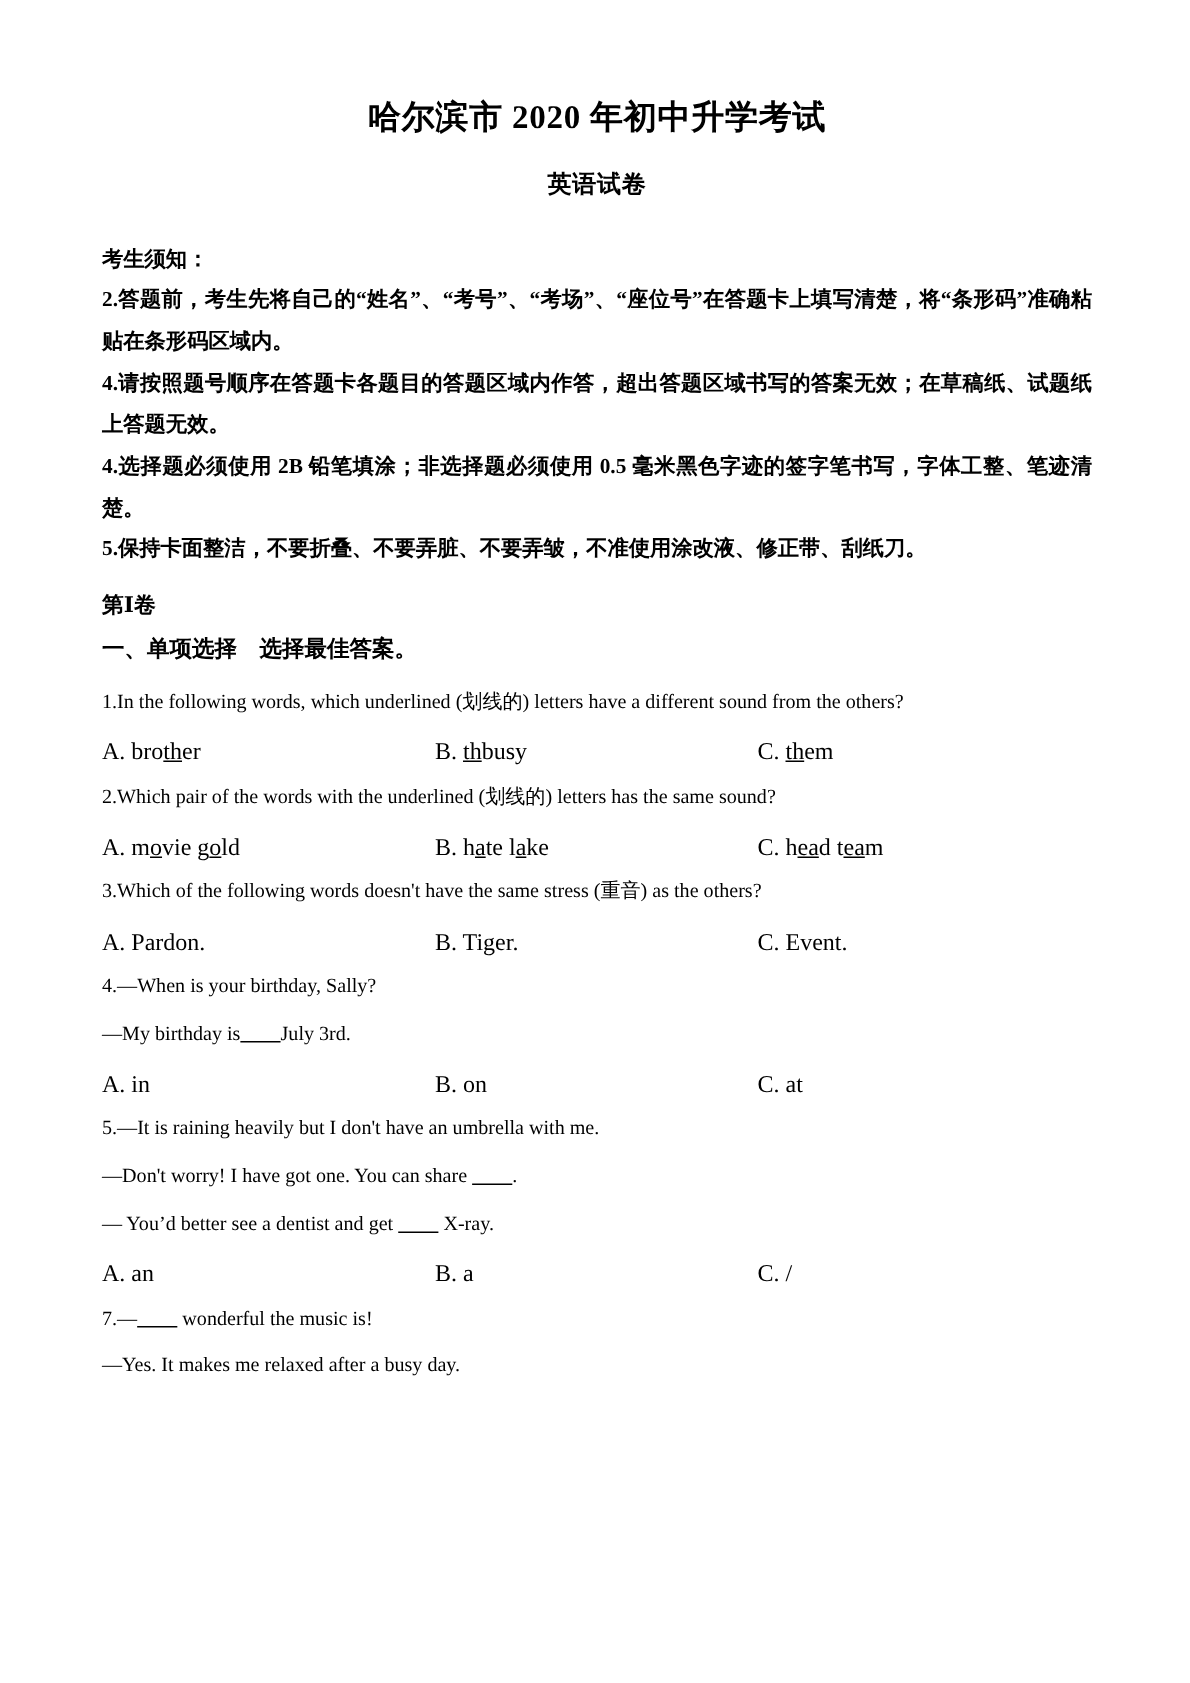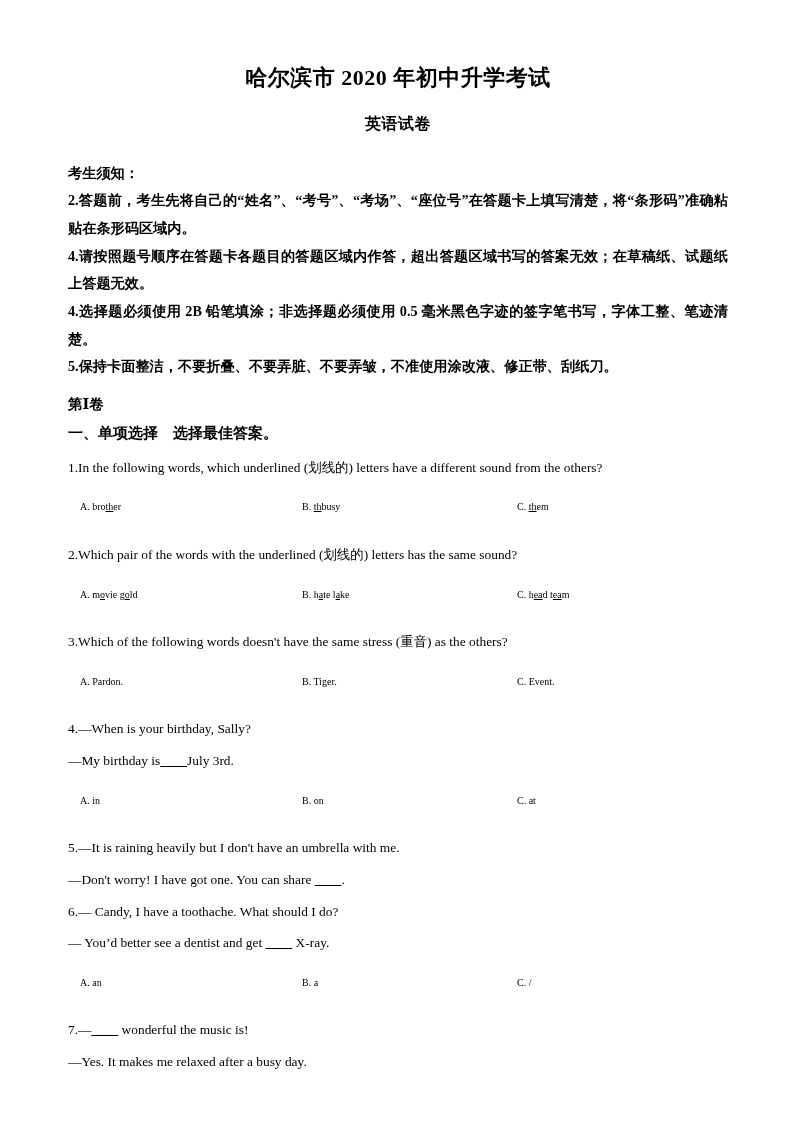--- a/index.html
+++ b/index.html
@@ -85,23 +85,23 @@
   .q-block {
     margin: 0;
   }
   .q-stem {
     font-size: 13.4px;
     line-height: 2.36;
     margin: 0;
     white-space: pre-wrap;
   }
   .q-options {
-    font-size: 10px;
+    font-size: 16px;
     line-height: 2.36;
-    margin: 12px;
+    margin: 0;
     position: relative;
     height: 31.6px;
     text-align: center;
   }
   .opt {
     position: absolute;
     top: 0;
     white-space: pre;
   }
   .opt-a { left: 0px; }
@@ -168,21 +168,20 @@
           <span class="opt opt-c"><span>C. </span><span>at</span></span>
         </div>
       </div>
 
       <div class="q-block">
         <p class="q-stem">5.—It is raining heavily but I don't have an umbrella with me.</p>
         <p class="q-stem"><span>—Don't worry! I have got one. You can share </span><span class="blank">&nbsp;&nbsp;&nbsp;&nbsp;&nbsp;&nbsp;&nbsp;&nbsp;</span><span>.</span></p>
       </div>
 
       <div class="q-block">
-        <p class="q-stem">6.— Candy, I have a toothache. What should I do?</p>
         <p class="q-stem"><span>— You’d better see a dentist and get </span><span class="blank">&nbsp;&nbsp;&nbsp;&nbsp;&nbsp;&nbsp;&nbsp;&nbsp;</span><span> X-ray.</span></p>
         <div class="q-options">
           <span class="opt opt-a"><span>A. </span><span>an</span></span>
           <span class="opt opt-b"><span>B. </span><span>a</span></span>
           <span class="opt opt-c"><span>C. </span><span>/</span></span>
         </div>
       </div>
 
       <div class="q-block">
         <p class="q-stem"><span>7.—</span><span class="blank">&nbsp;&nbsp;&nbsp;&nbsp;&nbsp;&nbsp;&nbsp;&nbsp;</span><span> wonderful the music is!</span></p>

